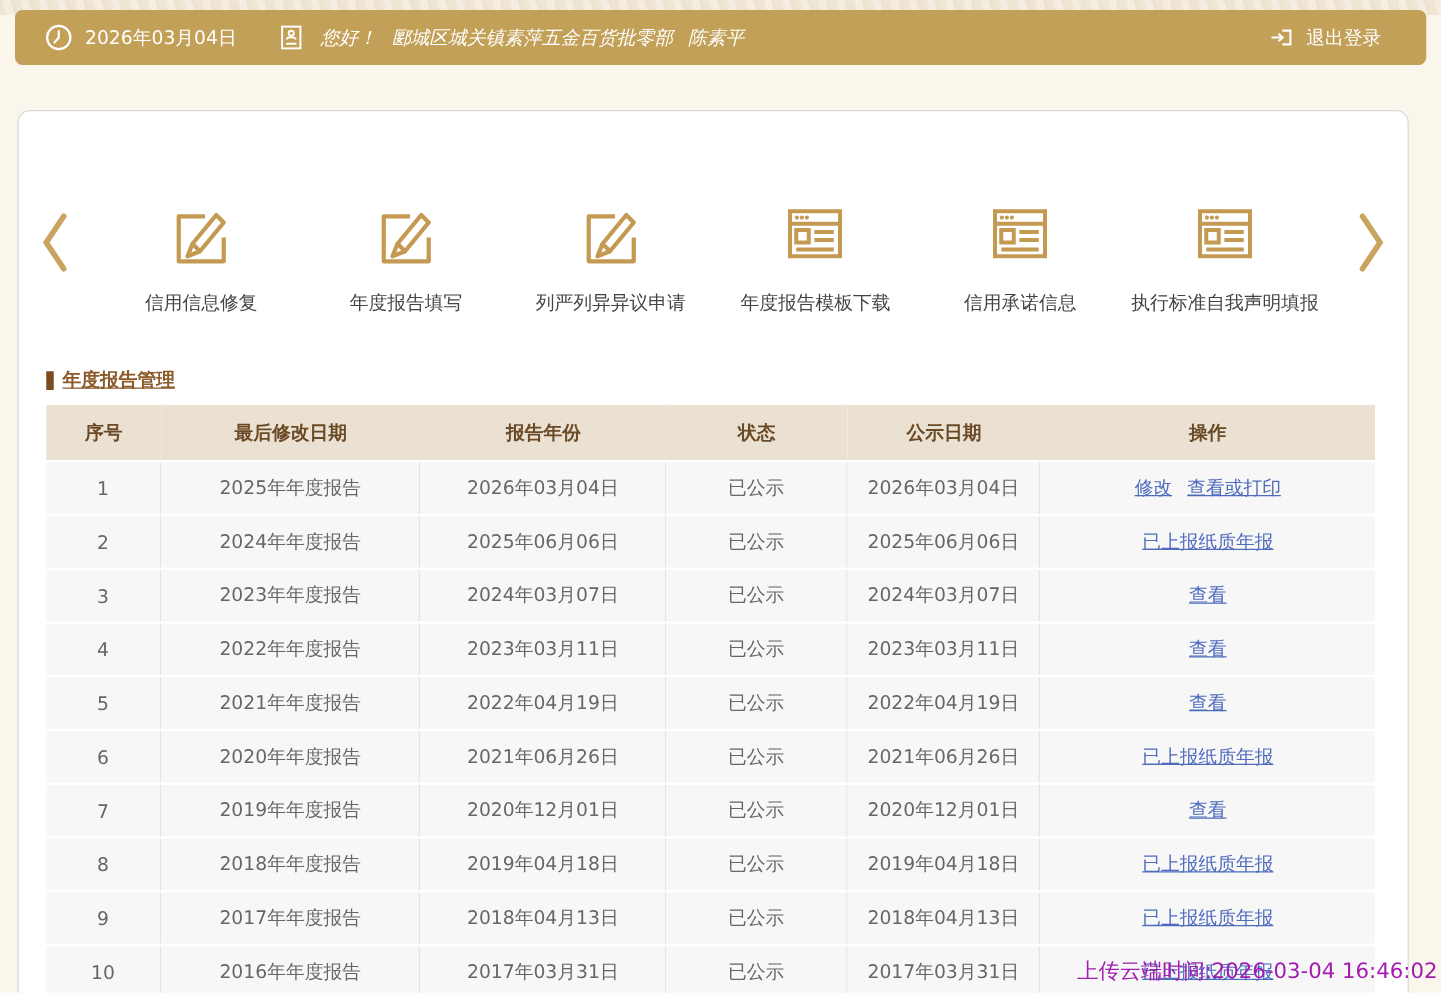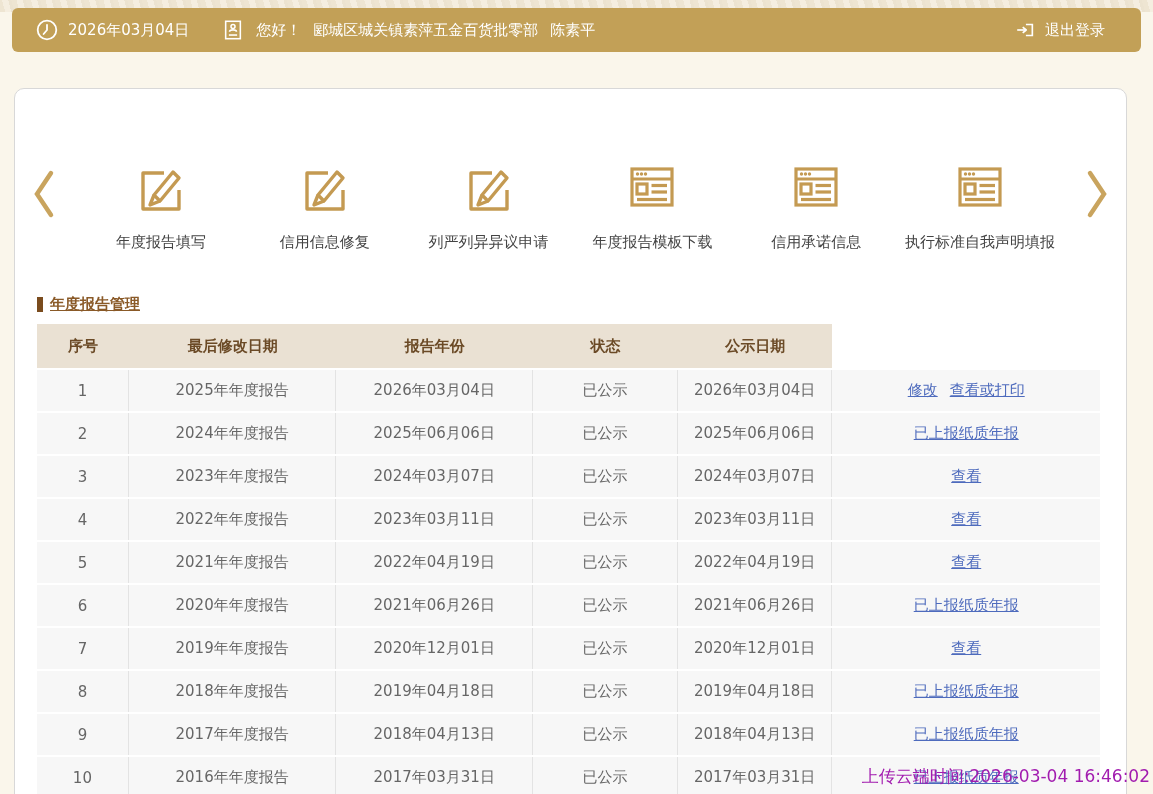--- a/index.html
+++ b/index.html
@@ -22,21 +22,21 @@
     position:absolute; left:12px; right:12px; top:8px; height:44px;
     background:var(--gold,#c2a057);
     border-radius:6px;
     display:flex; align-items:center;
     color:#fff; font-size:15px;
     padding:0 36px 0 23px;
     z-index:2;
   }
   .topbar .grp { display:flex; align-items:center; }
   .topbar .ic { display:inline-flex; margin-right:9px; }
-  .topbar .greet { margin-left:33px; }
+  .topbar .greet { margin-left:33px;font-style:italic; }
   .topbar .greet span { margin-right:12px; }
   .topbar .logout { margin-left:auto; cursor:pointer; display:flex; align-items:center;justify-content:flex-end; }
   
   .card {
     position:absolute; left:14px; top:88px; width:1113px; height:730px;
     background:#fff; border:1px solid #d8d8d8; border-radius:10px;
     z-index:1;
   }
   
   .carousel { position:relative; margin-top:72px; height:95px; }
@@ -140,32 +140,32 @@
     </div>
     <div class="carousel-items">
   <div class="citem">
     <span class="cicon">
             <svg width="52" height="52" viewBox="0 0 52 52" fill="none" stroke="#c49a52" stroke-width="3.4" stroke-linejoin="round">
               <path d="M29 12 H8 V48 H44 V29"></path>
               <path d="M19 34 L38 11 L44 17 L25 40 Z"></path>
               <path d="M19 34 L15 44 L25 40"></path>
             </svg>
           </span>
-    <span class="clabel">年度报告填写</span>
+    <span class="clabel">信用信息修复</span>
   </div>
 
   <div class="citem">
     <span class="cicon">
             <svg width="52" height="52" viewBox="0 0 52 52" fill="none" stroke="#c49a52" stroke-width="3.4" stroke-linejoin="round">
               <path d="M29 12 H8 V48 H44 V29"></path>
               <path d="M19 34 L38 11 L44 17 L25 40 Z"></path>
               <path d="M19 34 L15 44 L25 40"></path>
             </svg>
           </span>
-    <span class="clabel">信用信息修复</span>
+    <span class="clabel">年度报告填写</span>
   </div>
 
   <div class="citem">
     <span class="cicon">
             <svg width="52" height="52" viewBox="0 0 52 52" fill="none" stroke="#c49a52" stroke-width="3.4" stroke-linejoin="round">
               <path d="M29 12 H8 V48 H44 V29"></path>
               <path d="M19 34 L38 11 L44 17 L25 40 Z"></path>
               <path d="M19 34 L15 44 L25 40"></path>
             </svg>
           </span>
@@ -237,20 +237,21 @@
     <span>年度报告管理</span>
   </div>
 
   <div class="rpt-table">
     <div class="thead-row">
         <div class="th">序号</div>
         <div class="th">最后修改日期</div>
         <div class="th">报告年份</div>
         <div class="th">状态</div>
         <div class="th">公示日期</div>
+        <div class="th">操作</div>
       </div>
     <div>
   <div class="trow">
     <div class="td">1</div>
     <div class="td">2025年年度报告</div>
     <div class="td">2026年03月04日</div>
     <div class="td">已公示</div>
     <div class="td">2026年03月04日</div>
     <div class="td">
             <a class="act">修改</a>

